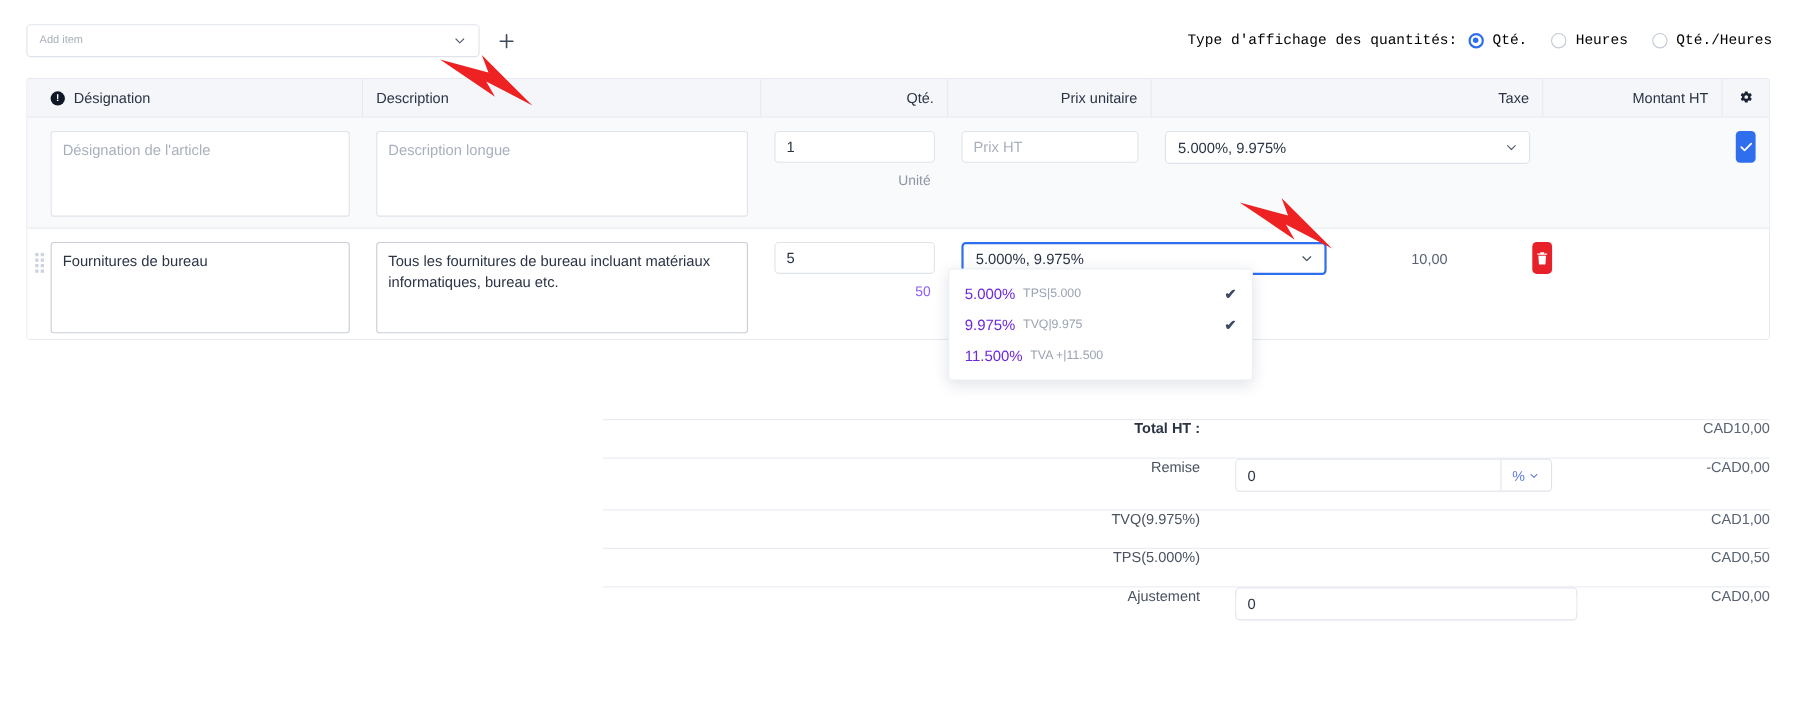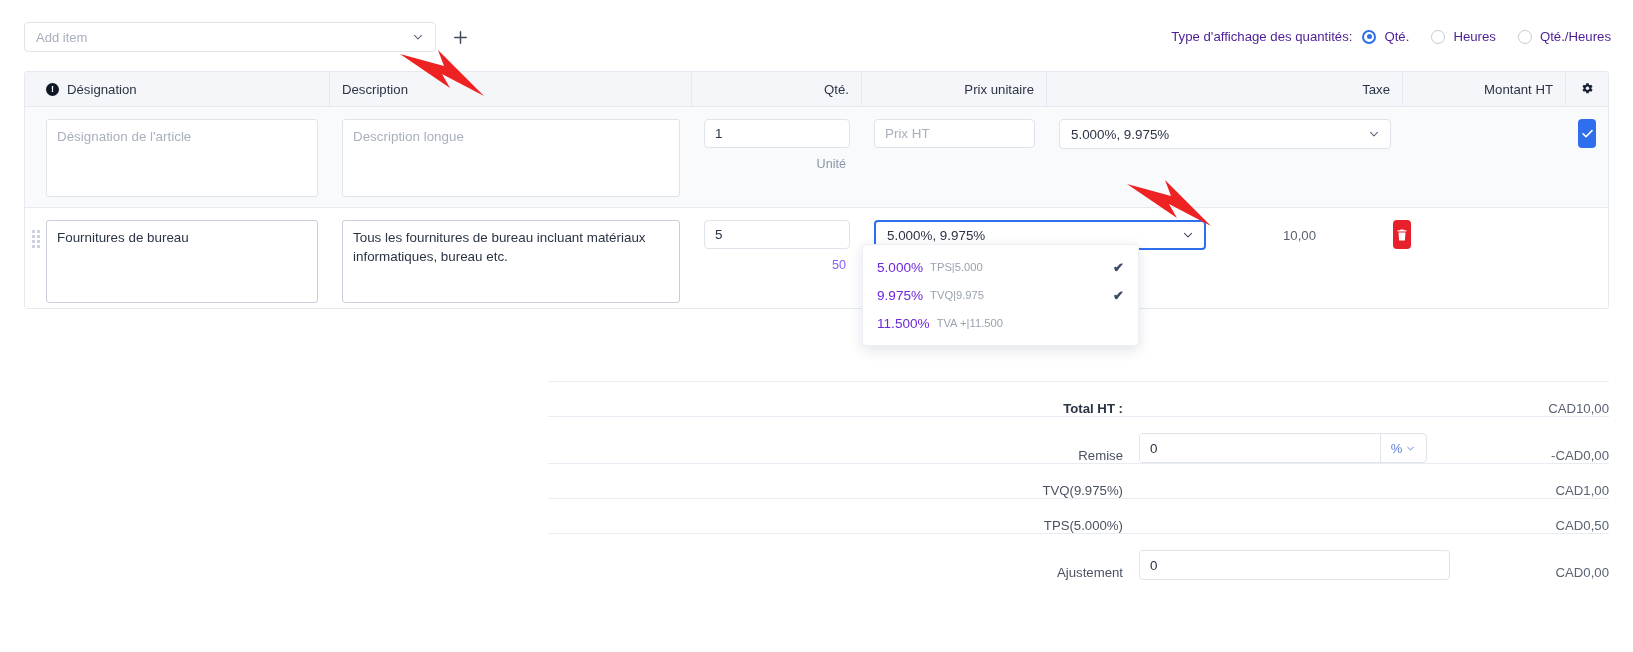--- a/index.html
+++ b/index.html
@@ -19,33 +19,33 @@
   .additem-wrap {
     position: absolute; left: 24px; top: 22px;
     width: 452px; height: 30px;
     display: flex; align-items: stretch;
   }
   .additem-select {
     flex: 1; display: flex; align-items: center; justify-content: space-between;
     border: 1px solid #dfe3ea; border-radius: 4px; background: #fff;
     padding: 0 10px 0 11px;
   }
-  .additem-select .ph { font-size: 13px; color: #a9b0bd; line-height: 1; }
+  .additem-select .ph { font-size: 10px; color: #a9b0bd; line-height: 1; }
   .caret { width: 14px; height: 14px; display: block; }
   .addbtn {
     width: 31px; margin-left: 9px;
     display: flex; align-items: center; justify-content: center;
     border: 1px solid transparent; background: transparent;
     color: #3f4a5a; font-size: 19px; line-height: 1; cursor: pointer;
   }
 
   .qty-type {
     position: absolute; right: 18px; top: 29px;
     display: flex; align-items: center; gap: 0;
-    font-size: 13.2px; color: #4c1d95; white-space: nowrap;
+    font-size: 13.2px; color: #000000; white-space: nowrap; font-family: Liberation Mono, monospace;
   }
   .qty-type .lbl { margin-right: 10px; }
   .radio-group { display: flex; align-items: center; gap: 8px; margin-right: 22px; }
   .radio-group:last-child { margin-right: 4px; }
   .radio {
     width: 14px; height: 14px; border-radius: 50%;
     border: 1.5px solid #c5cbd6; background: #fff;
     display: inline-block; position: relative; flex: none;
   }
   .radio.on { border-color: #2f6fed; border-width: 2px; }
@@ -153,22 +153,22 @@
 
   .drag {
     position: absolute; left: 7px; top: 22px; width: 8px; height: 22px;
     display: grid; grid-template-columns: 3px 3px; grid-auto-rows: 3px; gap: 2px;
   }
   .drag i { background: #ccd3de; display: block; width: 3px; height: 3px; }
 
   
   .totals { position: absolute; left: 548px; top: 381px; width: 1061px; }
   .trow {
-    display: flex; align-items: flex-end; height: 35px;
-    border-top: 1px solid #e9ecf2; font-size: 13.2px; color: #4a5261;
+    display: flex; align-items: flex-start; height: 35px;
+    border-top: 1px solid #e9ecf2; font-size: 13.2px; color: #4a5261; gap: 16px;
   }
   .trow.tall { height: 47px; }
   .trow .lab { flex: 1; text-align: right; padding-right: 16px; }
   .trow .lab.strong { color: #2b3445; font-weight: bold; }
   .trow .mid { width: 320px; display: flex; align-items: center; }
   .trow .val { width: 150px; text-align: right; color: #5a6372; }
 
   .remise-box {
     display: flex; align-items: stretch; width: 288px; height: 30px;
     border: 1px solid #dfe3ea; border-radius: 4px; background: #fff; overflow: hidden;

